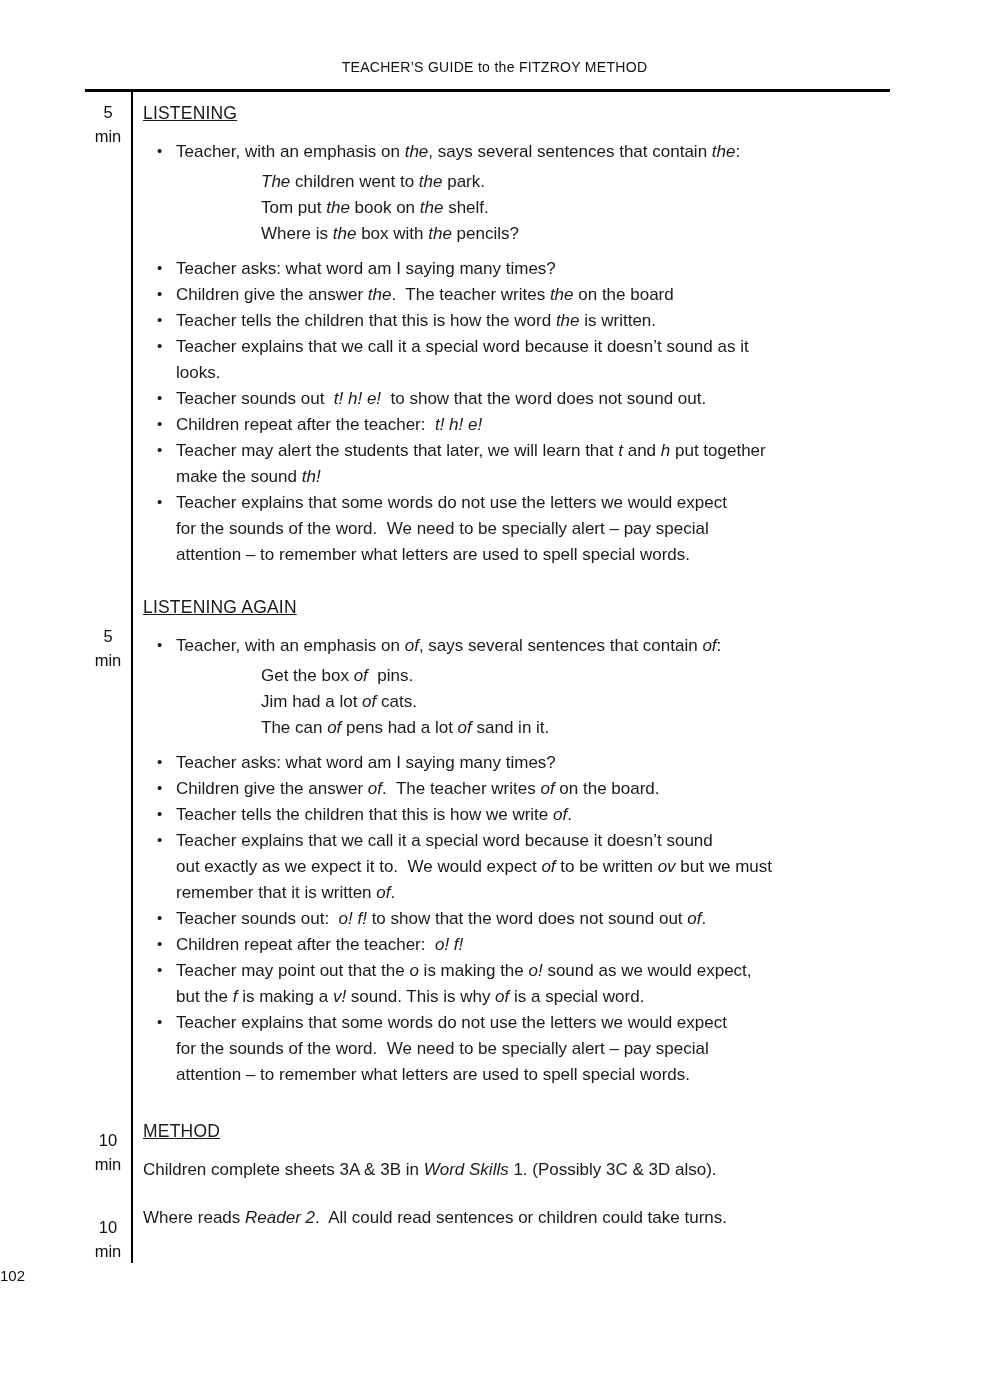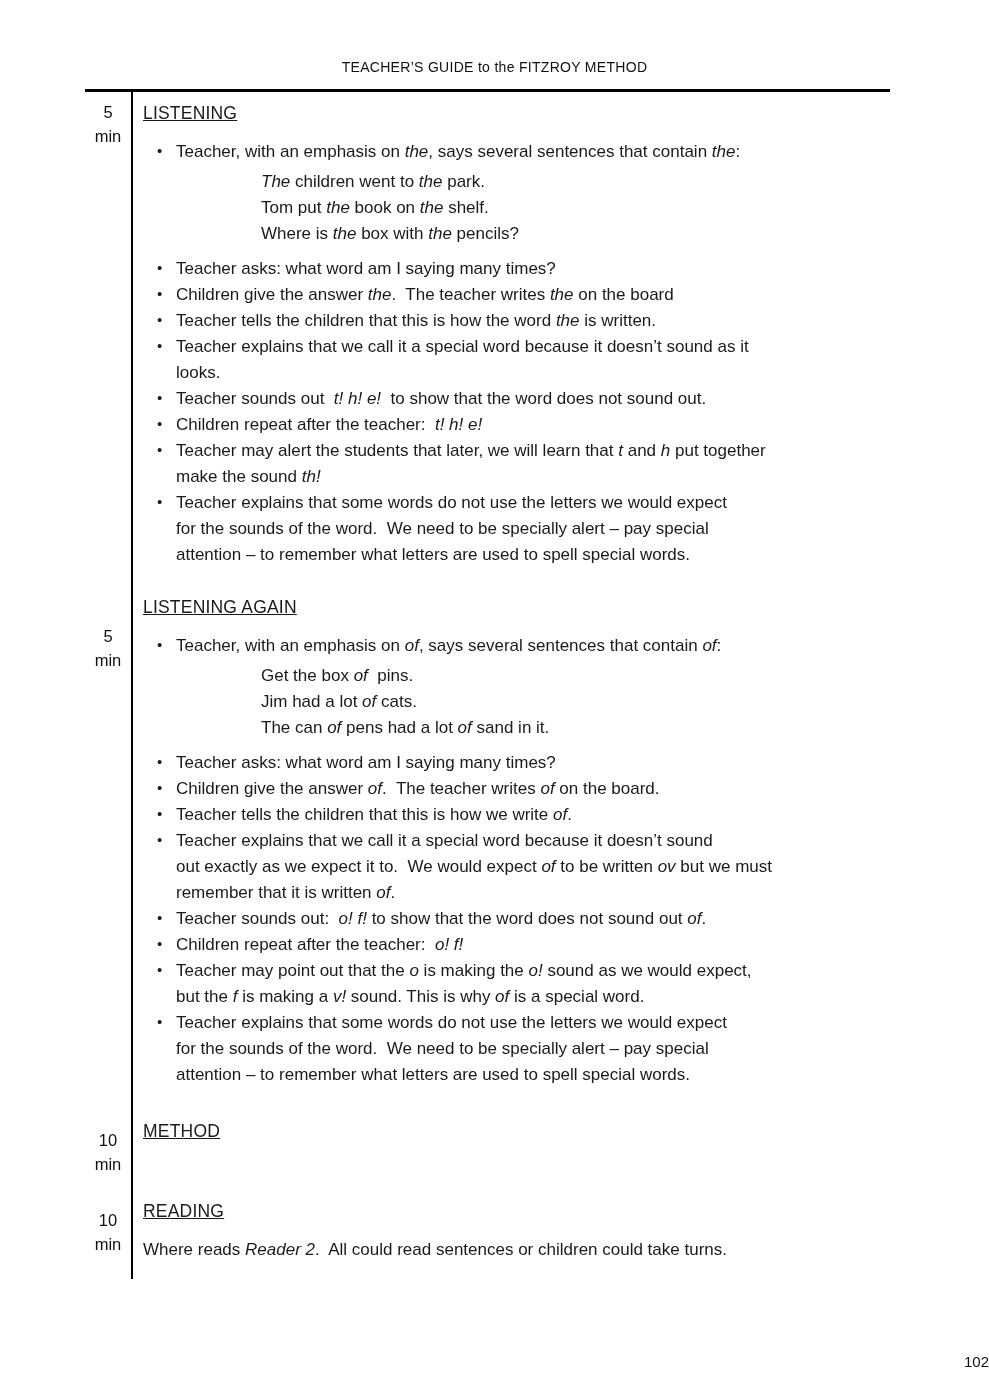--- a/index.html
+++ b/index.html
@@ -67,22 +67,21 @@
   
   .sec-listening .sec-content { padding-top:8px; }
   .sec-listening .time-inner { padding-top:8px; }
   .sec-listening-again .sec-content { padding-top:26px; }
   .sec-listening-again .time-inner { padding-top:56px; }
   .sec-writing .sec-content { padding-top:30px; }
   .sec-writing .time-inner { padding-top:40px; }
   .sec-reading .sec-content { padding-top:22px; padding-bottom:16px; }
   .sec-reading .time-inner { padding-top:32px; }
   .page-footer {
-    margin-top:70px;
-    text-align:right;
+    text-align:left;
     font-size:15px;
     color:#111;
   }
 </style>
 </head>
 <body>
 
 <div class="page-header">TEACHER’S GUIDE to the FITZROY METHOD</div>
 <div class="rule"></div>
 <div class="doc-table" id="doc-table">
@@ -104,25 +103,25 @@
       </div>
       <div class="sec-content"><div class="sec-title">LISTENING AGAIN</div><div class="bullet"><span class="dot">•</span><span class="">Teacher, with an emphasis on </span><span class="b i">of</span><span class="">, says several sentences that contain </span><span class="b i">of</span><span class="">:</span></div><div class="examples"><div class="ex-line"><span class="">Get the box </span><span class="b i">of</span><span class="">  pins.</span></div><div class="ex-line"><span class="">Jim had a lot </span><span class="b i">of</span><span class=""> cats.</span></div><div class="ex-line"><span class="">The can </span><span class="b i">of</span><span class=""> pens had a lot </span><span class="b i">of</span><span class=""> sand in it.</span></div></div><div class="bullet"><span class="dot">•</span><span class="">Teacher asks: what word am I saying many times?</span></div><div class="bullet"><span class="dot">•</span><span class="">Children give the answer </span><span class="b i">of</span><span class="">.  The teacher writes </span><span class="b i">of</span><span class=""> on the board.</span></div><div class="bullet"><span class="dot">•</span><span class="">Teacher tells the children that this is how we write </span><span class="b i">of</span><span class="">.</span></div><div class="bullet"><span class="dot">•</span><span class="">Teacher explains that we call it a </span><span class="b ">special word</span><span class=""> because it doesn’t sound</span><br><span class="">out exactly as we expect it to.  We would expect </span><span class="b i">of</span><span class=""> to be written </span><span class="b i">ov</span><span class=""> but we must</span><br><span class="">remember that it is written </span><span class="b i">of</span><span class="">.</span></div><div class="bullet"><span class="dot">•</span><span class="">Teacher sounds out:  </span><span class="b i">o! f!</span><span class=""> to show that the word does not sound out </span><span class="b i">of</span><span class="">.</span></div><div class="bullet"><span class="dot">•</span><span class="">Children repeat after the teacher:  </span><span class="b i">o! f!</span></div><div class="bullet"><span class="dot">•</span><span class="">Teacher may point out that the </span><span class="b i">o</span><span class=""> is making the </span><span class="b i">o!</span><span class=""> sound as we would expect,</span><br><span class="">but the </span><span class="b i">f</span><span class=""> is making a </span><span class="b i">v!</span><span class=""> sound. This is why </span><span class="b i">of</span><span class=""> is a special word.</span></div><div class="bullet"><span class="dot">•</span><span class="">Teacher explains that some words do not use the letters we would expect</span><br><span class="">for the sounds of the word.  We need to be </span><span class="b ">specially</span><span class=""> alert – pay </span><span class="b ">special</span><br><span class="">attention – to remember what letters are used to spell </span><span class="b ">special words</span><span class="">.</span></div></div>
     </div>
     <div class="sec-row sec-writing">
       <div class="time-cell">
         <div class="time-inner">
           <div>10</div>
           <div>min</div>
         </div>
       </div>
-      <div class="sec-content"><div class="sec-title">METHOD</div></div>
+      <div class="sec-content"><div class="sec-title">METHOD</div><div class="plain"><span class="">Children complete sheets 3A &amp; 3B in </span><span class="i">Word Skills</span><span class=""> 1. (Possibly 3C &amp; 3D also).</span></div></div>
     </div>
     <div class="sec-row sec-reading">
       <div class="time-cell">
         <div class="time-inner">
           <div>10</div>
           <div>min</div>
         </div>
       </div>
-      <div class="sec-content"><div class="sec-title">READING</div><div class="plain"><span class="">Where reads </span><span class="i">Reader 2</span><span class="">.  All could read sentences or children could take turns.</span></div></div>
+      <div class="sec-content"><div class="plain"><span class="">Where reads </span><span class="i">Reader 2</span><span class="">.  All could read sentences or children could take turns.</span></div></div>
     </div>
   </div>
 <div class="page-footer">102</div>
 
 </body></html>

